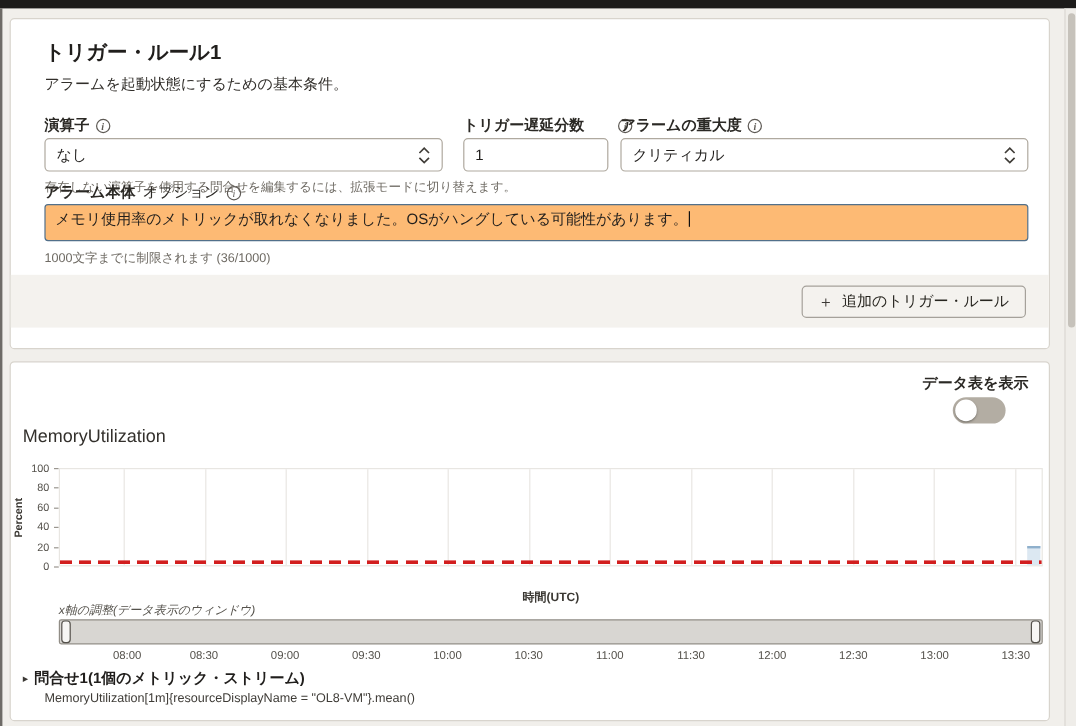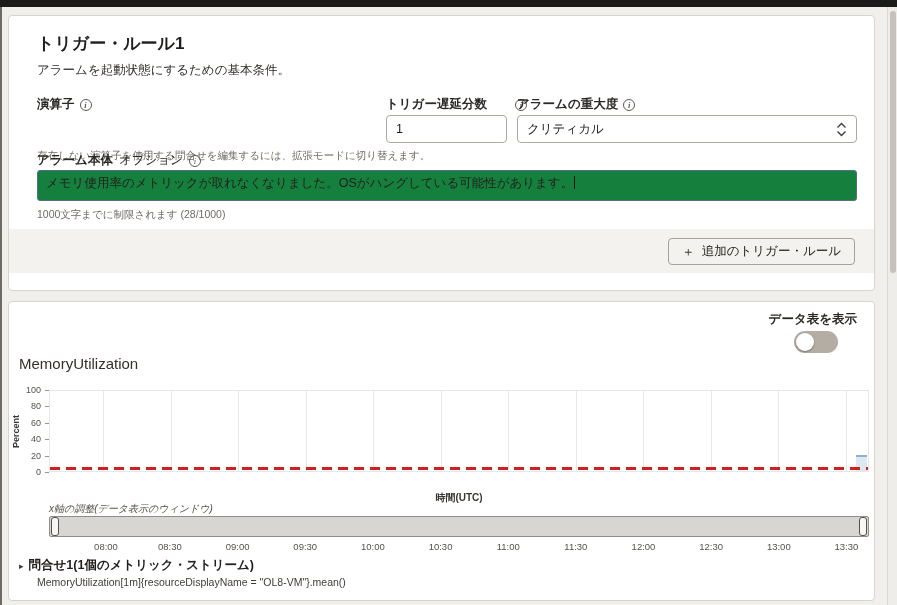--- a/index.html
+++ b/index.html
@@ -23,21 +23,21 @@
   .select-box { justify-content:space-between; }
   .text-input { width:121px; }
   .chevrons { flex:0 0 auto; margin-left:6px; }
 
   .help-text { position:absolute; font-size:10.5px; color:#6f6b64; }
 
   .body-label-row { position:absolute; left:28px; top:134px; font-size:12.5px; display:flex; align-items:center; gap:6px; }
   .body-label { font-weight:600; color:#2b2925; }
   .body-optional { color:#2b2925; }
 
-  .fake-textarea { position:absolute; left:28px; top:154px; width:820px; height:31px; border:1.5px solid #52708a; border-radius:3px; background:#15803d; font-size:12.5px; padding:4px 8px; color:#201e1c; overflow:hidden; }
+  .fake-textarea { position:absolute; left:28px; top:154px; width:820px; height:31px; border:1.5px solid #52708a; border-radius:3px; background:#fdba74; font-size:12.5px; padding:4px 8px; color:#201e1c; overflow:hidden; }
   .caret { display:inline-block; width:1px; height:13px; background:#111; vertical-align:-2px; margin-left:1px; }
 
   .card-footer { position:absolute; left:0; top:213px; width:865px; height:44px; background:#f4f2ee; border-radius:0; }
   .add-rule-btn { position:absolute; right:19px; top:9px; height:27px; padding:0 13px; background:transparent; border:1px solid #a5a19a; border-radius:4px; font-size:12.5px; color:#27251f; display:flex; align-items:center; gap:7px; cursor:pointer; font-family:inherit; }
   .plus-glyph { font-size:13px; color:#3c3935; }
 
   .toggle-label { position:absolute; right:17px; top:9px; font-size:12.5px; font-weight:600; color:#2b2925; }
   .toggle { position:absolute; right:36px; top:29px; width:44px; height:22px; border-radius:11px; background:#b3ada3; cursor:pointer; }
   .toggle-knob { position:absolute; left:2px; top:2px; width:18px; height:18px; border-radius:50%; background:#fff; box-shadow:0 1px 2px rgba(0,0,0,.35); }
 
@@ -87,41 +87,47 @@
   </div>
   <div class="field-label" style="left:377px;gap:28px;">
     <span>トリガー遅延分数</span>
     <span class="info-icon">i</span>
   </div>
   <div class="field-label" style="left:508px;">
     <span>アラームの重大度</span>
     <span class="info-icon">i</span>
   </div>
 
+  <div class="select-box" style="left:28px; width:332px;">
+    <span>なし</span>
+    <svg class="chevrons" width="11" height="15" viewBox="0 0 11 15">
+        <path d="M1.5 5.5 L5.5 1.5 L9.5 5.5 M1.5 9.5 L5.5 13.5 L9.5 9.5" fill="none" stroke="#403d38" stroke-width="1.4"></path>
+      </svg>
+  </div>
   <input class="text-input" style="left: 377px;" value="1">
   <div class="select-box" style="left:508px; width:340px;">
     <span>クリティカル</span>
     <svg class="chevrons" width="11" height="15" viewBox="0 0 11 15">
         <path d="M1.5 5.5 L5.5 1.5 L9.5 5.5 M1.5 9.5 L5.5 13.5 L9.5 9.5" fill="none" stroke="#403d38" stroke-width="1.4"></path>
       </svg>
   </div>
 
   <div class="help-text" style="left:28px; top:133px;">存在しない演算子を使用する問合せを編集するには、拡張モードに切り替えます。</div>
 
   <div class="body-label-row" style="top:136px;">
     <span class="body-label">アラーム本体</span>
     <span class="body-optional">オプション</span>
     <span class="info-icon">i</span>
   </div>
 
   <div class="fake-textarea">
     <span>メモリ使用率のメトリックが取れなくなりました。OSがハングしている可能性があります。</span><span class="caret"></span>
   </div>
 
-  <div class="help-text" style="left:28px; top:192px;">1000文字までに制限されます (28/1000)</div>
+  <div class="help-text" style="left:28px; top:192px;">1000文字までに制限されます (36/1000)</div>
 
   <div class="card-footer">
     <button class="add-rule-btn">
       <span class="plus-glyph">＋</span>
       <span>追加のトリガー・ルール</span>
     </button>
   </div>
 </div>
 
 <div class="card card2">

